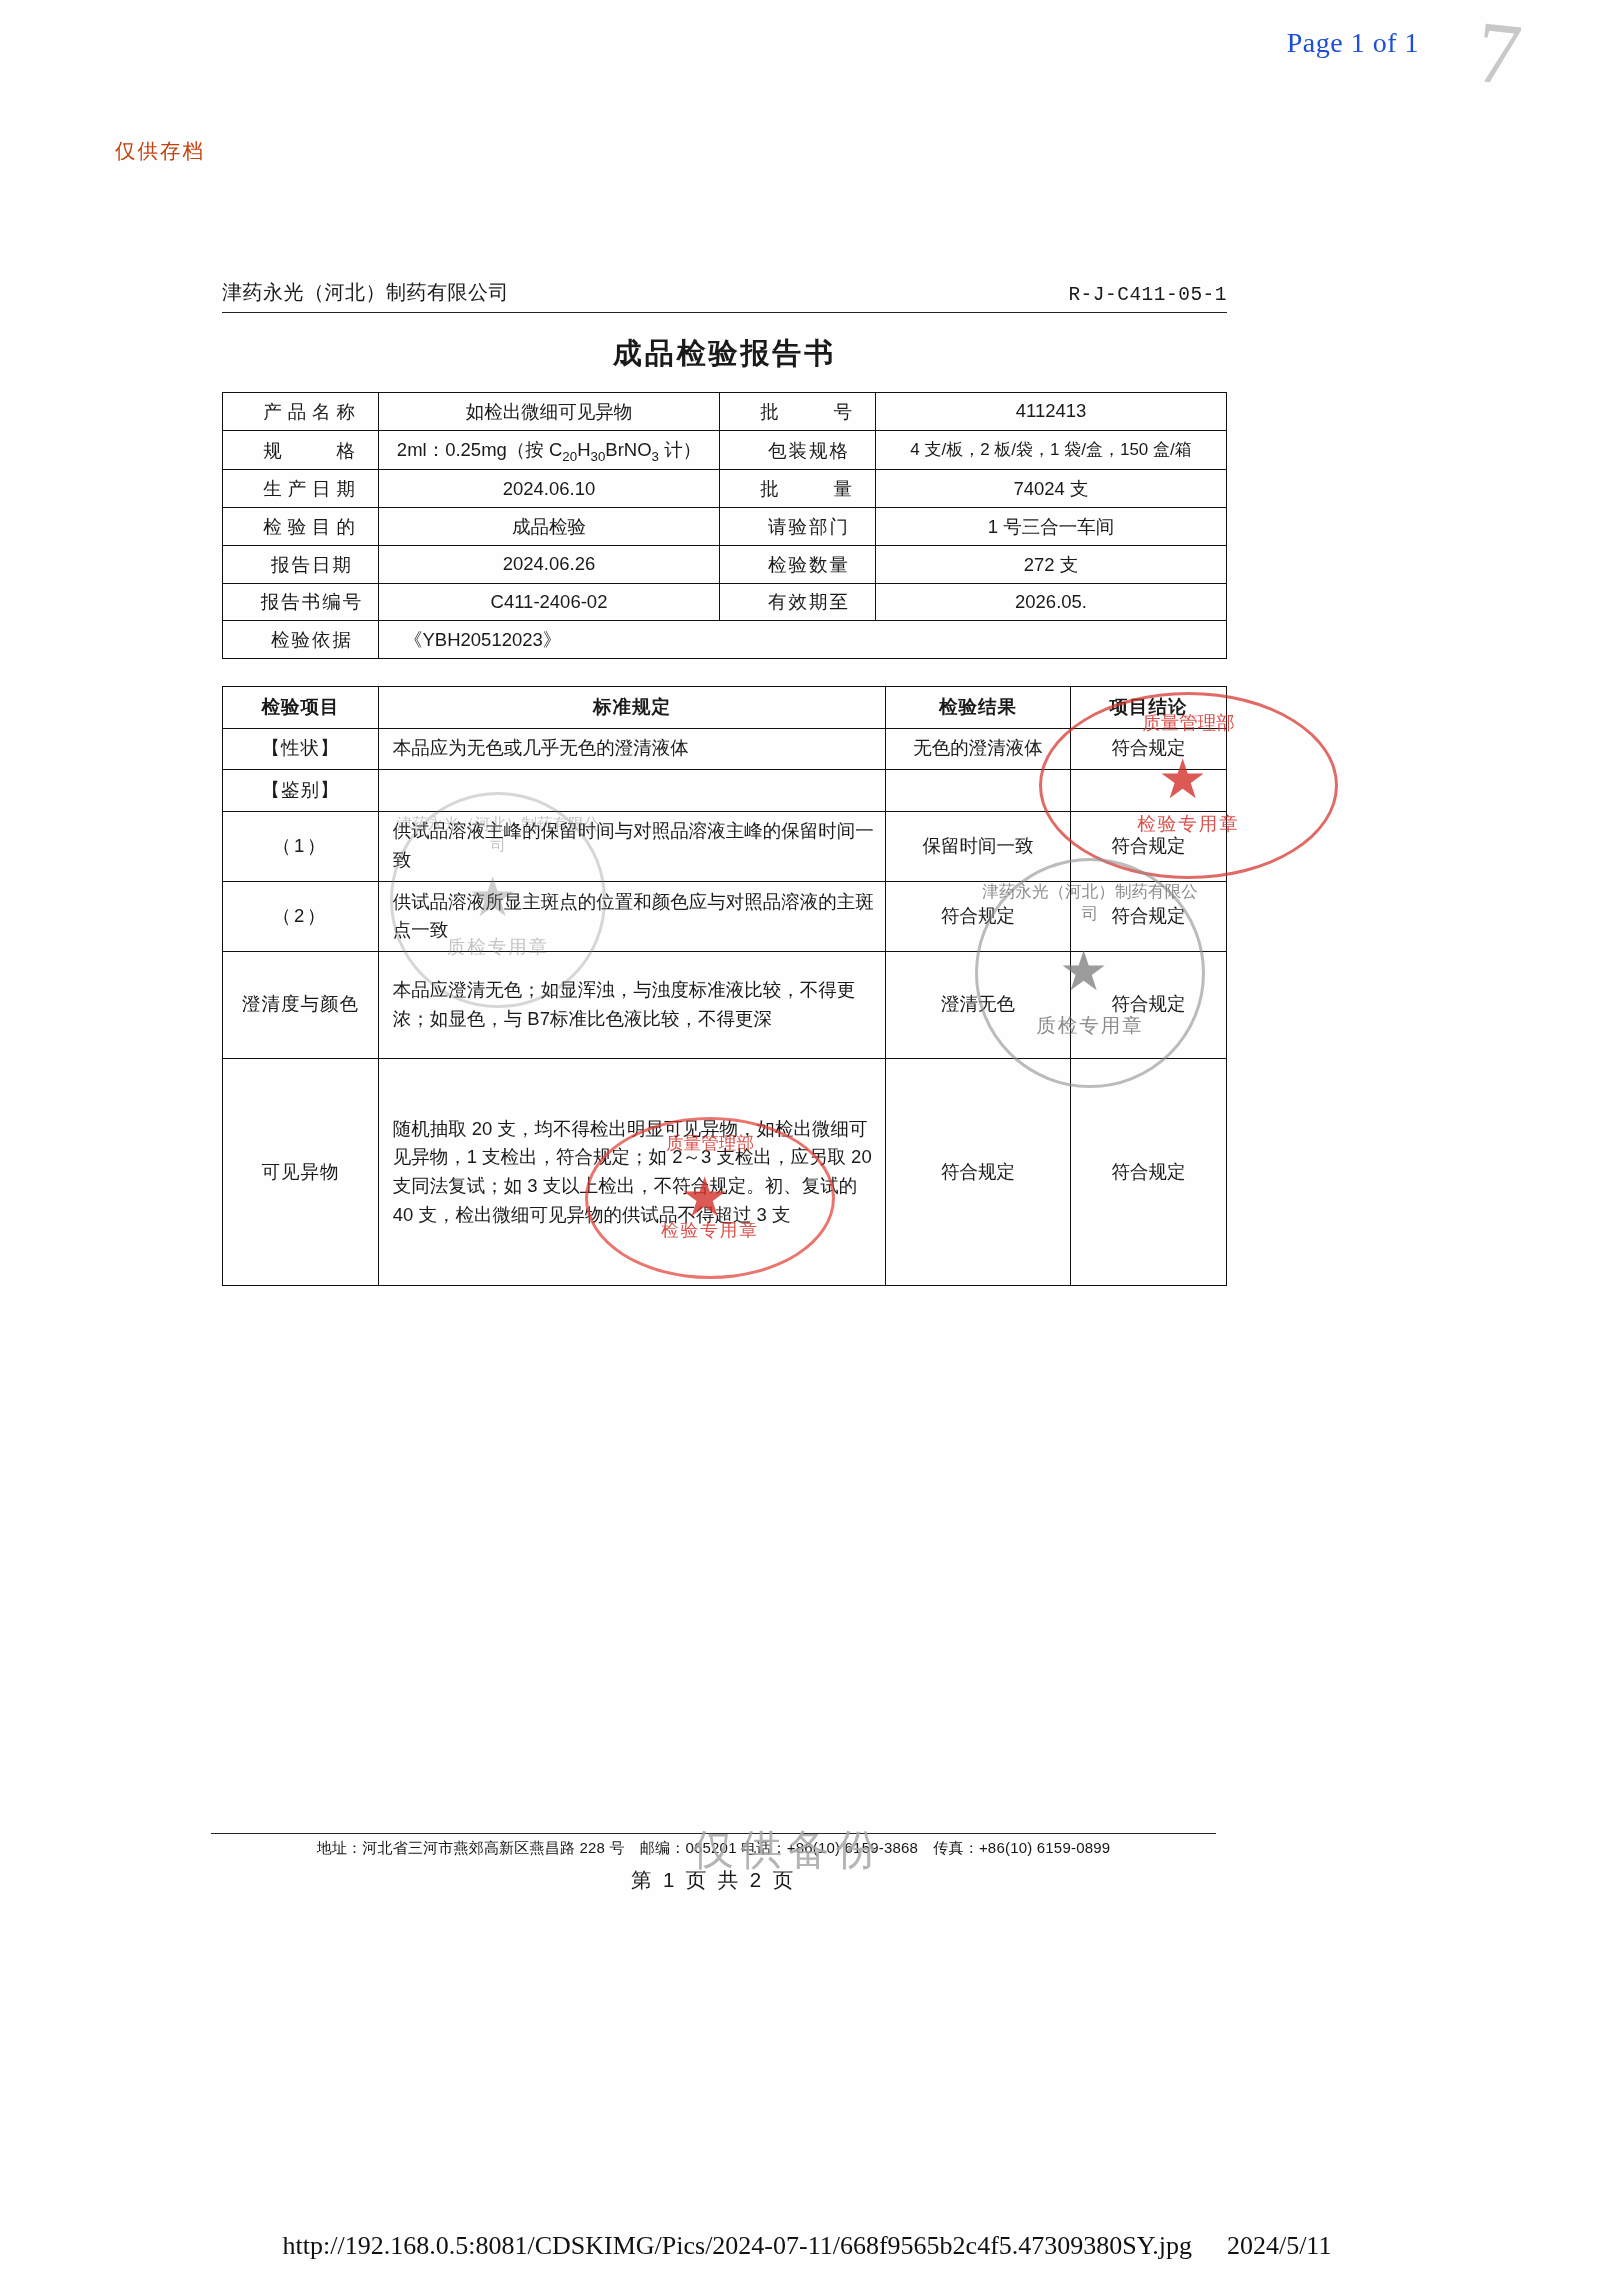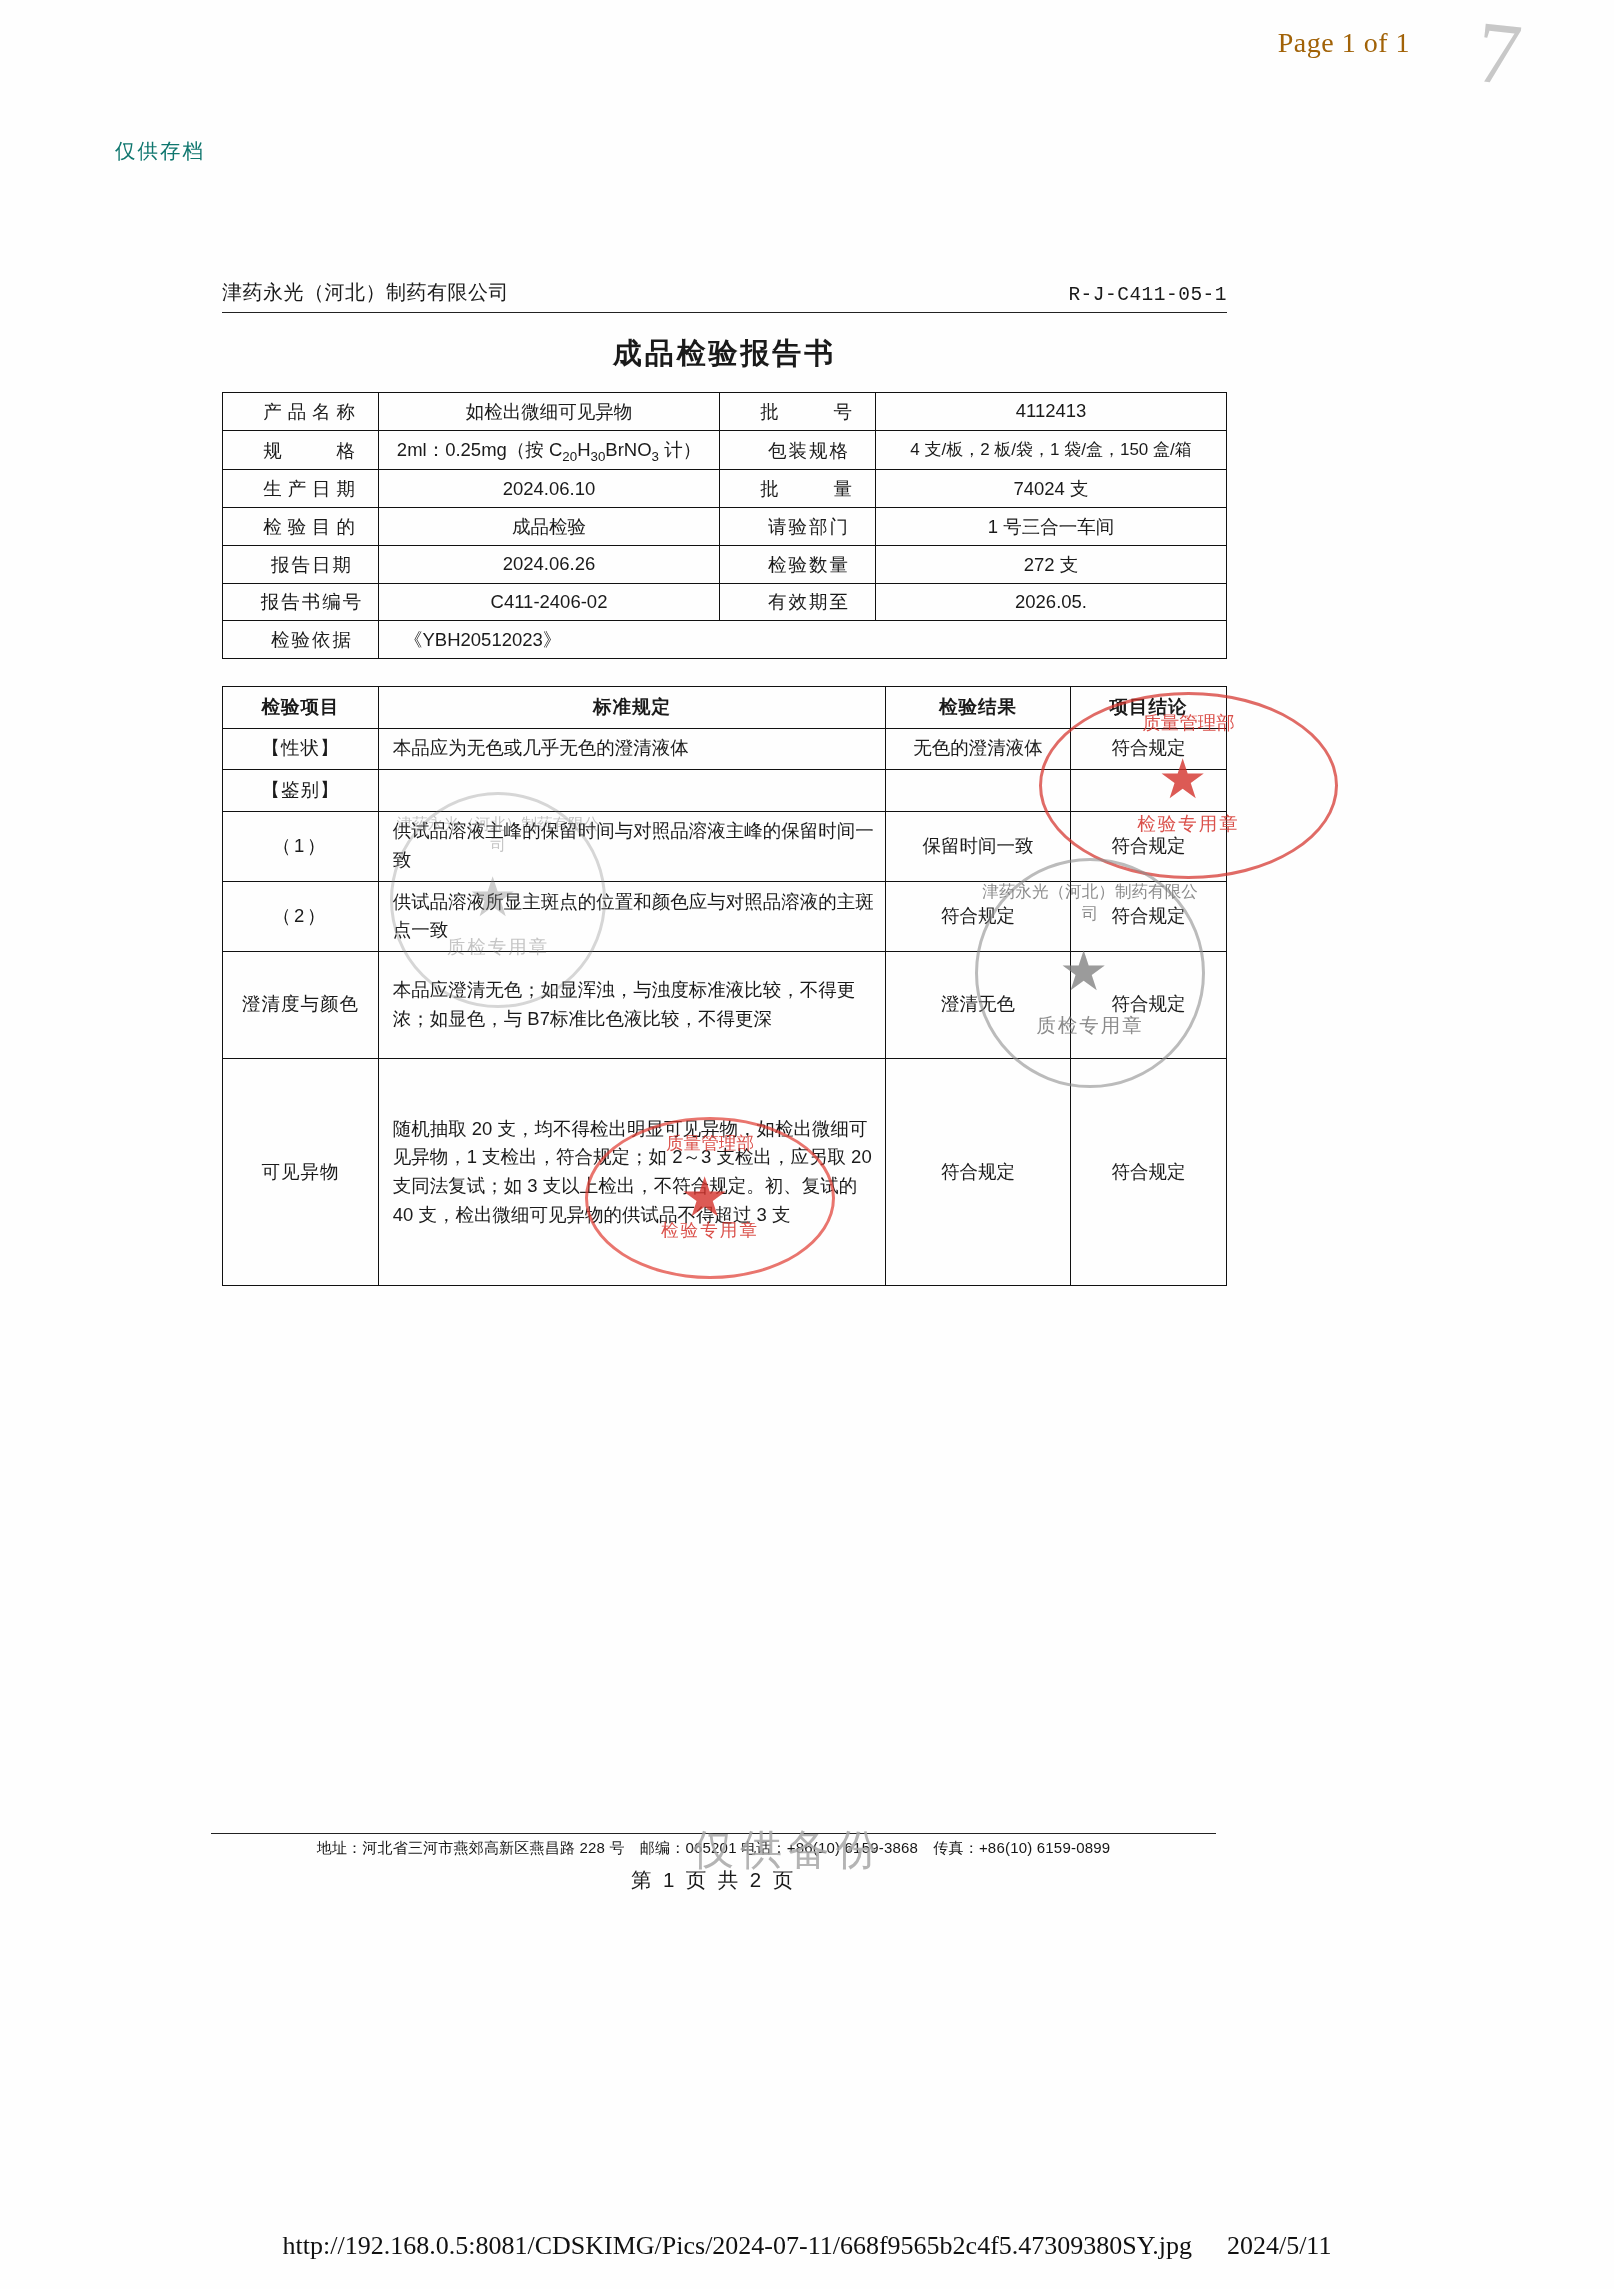--- a/index.html
+++ b/index.html
@@ -17,42 +17,42 @@
   }
   .page {
     position: absolute;
     inset: 0;
     background: #fefefe;
   }
   
   .page-indicator {
     position: absolute;
     top: 27px;
-    right: 204px;
+    right: 195px;
     font-size: 28px;
     font-family: "Liberation Serif", serif;
-    color: #a16207;
+    color: #1d4ed8;
     letter-spacing: 0.5px;
   }
   .corner-mark {
     position: absolute;
     top: 9.8px;
     right: 93px;
     font-size: 88px;
     line-height: 1;
     color: #c8c8c8;
     font-family: "Liberation Serif", serif;
     transform: rotate(6deg);
   }
   .faint-stamp-topleft {
     position: absolute;
     top: 137px;
     left: 115px;
     font-size: 20.5px;
-    color: #0f766e;
+    color: #c2410c;
     font-family: "Liberation Sans", sans-serif;
     letter-spacing: 2px;
   }
   
   .doc {
     position: absolute;
     left: 222px;
     top: 279px;
     width: 1005px;
   }

